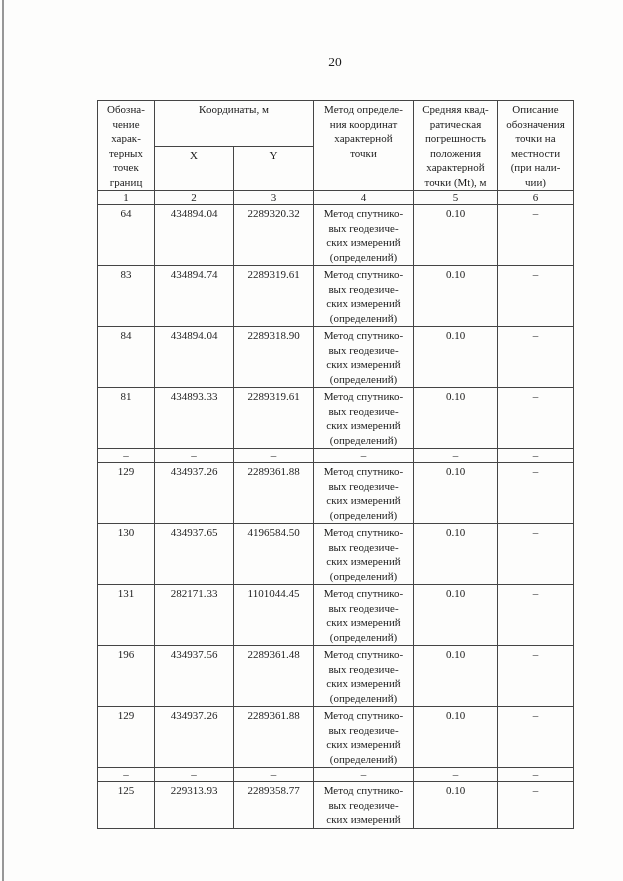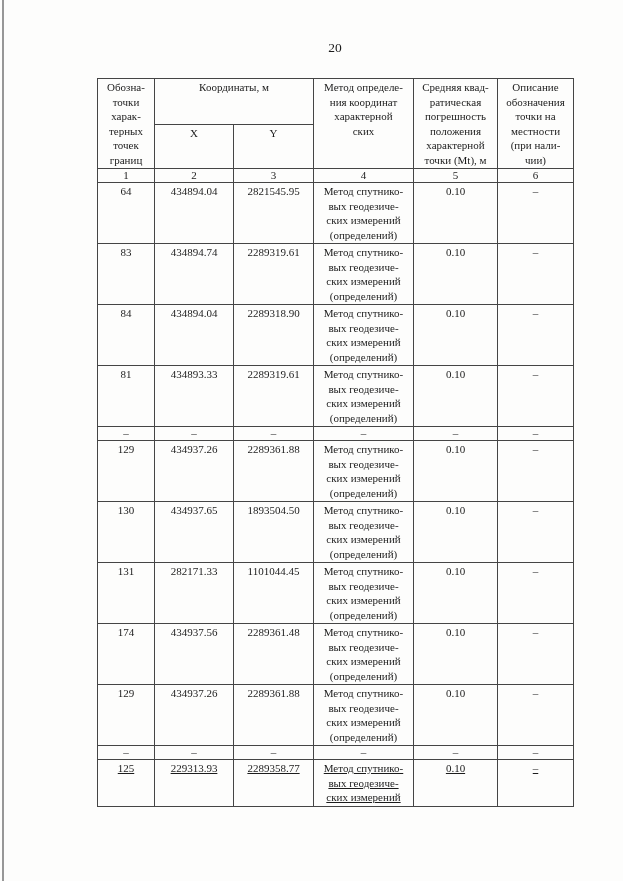--- a/index.html
+++ b/index.html
@@ -18,26 +18,26 @@
     top: 0;
     width: 2px;
     height: 100%;
     background: #979797;
   }
   .content {
     margin-left: 97px;
     width: 476px;
   }
   .page-number {
-    padding-top: 38px;
+    padding-top: 52px;
     height: 20px;
     line-height: 20px;
     text-align: center;
     font-size: 13.5px;
-    margin-bottom: 20px;
+    margin-bottom: 28px;
   }
   table.coords-table {
     border-collapse: collapse;
     table-layout: fixed;
     width: 476px;
   }
   .coords-table th, .coords-table td {
     border: 1px solid #454545;
     padding: 1px 2px;
     vertical-align: top;
@@ -46,21 +46,21 @@
     line-height: 14.5px;
     font-weight: normal;
     white-space: pre-line;
     overflow: hidden;
   }
   tr.hdr-top th.group-coords { height: 43px; }
   tr.hdr-sub th { height: 41px; }
   tr.num-row td { height: 11px; line-height: 12px; padding-top: 0; }
   tbody tr.data-row { height: 60px; }
   tbody tr.dash-row td { height: 11px; line-height: 12px; padding-top: 0; }
-  tbody tr:last-child { height: 41px; text-decoration: underline; }
+  tbody tr:last-child { height: 41px; }
 </style>
 </head>
 <body>
 
 <div class="scan-edge"></div>
 
 <div class="content">
   <div class="page-number">20</div>
 
   <table class="coords-table">
@@ -68,30 +68,30 @@
       <col style="width:57px">
       <col style="width:79px">
       <col style="width:80px">
       <col style="width:100px">
       <col style="width:84px">
       <col style="width:76px">
     </colgroup>
     <thead>
       <tr class="hdr-top">
         <th rowspan="2">Обозна-
-точки
+чение
 харак-
 терных
 точек
 границ</th>
         <th colspan="2" class="group-coords">Координаты, м</th>
         <th rowspan="2">Метод определе-
 ния координат
 характерной
-ских</th>
+точки</th>
         <th rowspan="2">Средняя квад-
 ратическая
 погрешность
 положения
 характерной
 точки (Mt), м</th>
         <th rowspan="2">Описание
 обозначения
 точки на
 местности
@@ -108,21 +108,21 @@
         <td>3</td>
         <td>4</td>
         <td>5</td>
         <td>6</td>
       </tr>
     </thead>
     <tbody>
         <tr class="data-row">
     <td>64</td>
     <td>434894.04</td>
-    <td>2821545.95</td>
+    <td>2289320.32</td>
     <td>Метод спутнико-
 вых геодезиче-
 ских измерений
 (определений)</td>
     <td>0.10</td>
     <td>–</td>
   </tr>
         <tr class="data-row">
     <td>83</td>
     <td>434894.74</td>
@@ -171,41 +171,41 @@
     <td>Метод спутнико-
 вых геодезиче-
 ских измерений
 (определений)</td>
     <td>0.10</td>
     <td>–</td>
   </tr>
         <tr class="data-row">
     <td>130</td>
     <td>434937.65</td>
-    <td>1893504.50</td>
+    <td>4196584.50</td>
     <td>Метод спутнико-
 вых геодезиче-
 ских измерений
 (определений)</td>
     <td>0.10</td>
     <td>–</td>
   </tr>
         <tr class="data-row">
     <td>131</td>
     <td>282171.33</td>
     <td>1101044.45</td>
     <td>Метод спутнико-
 вых геодезиче-
 ских измерений
 (определений)</td>
     <td>0.10</td>
     <td>–</td>
   </tr>
         <tr class="data-row">
-    <td>174</td>
+    <td>196</td>
     <td>434937.56</td>
     <td>2289361.48</td>
     <td>Метод спутнико-
 вых геодезиче-
 ских измерений
 (определений)</td>
     <td>0.10</td>
     <td>–</td>
   </tr>
         <tr class="data-row">

